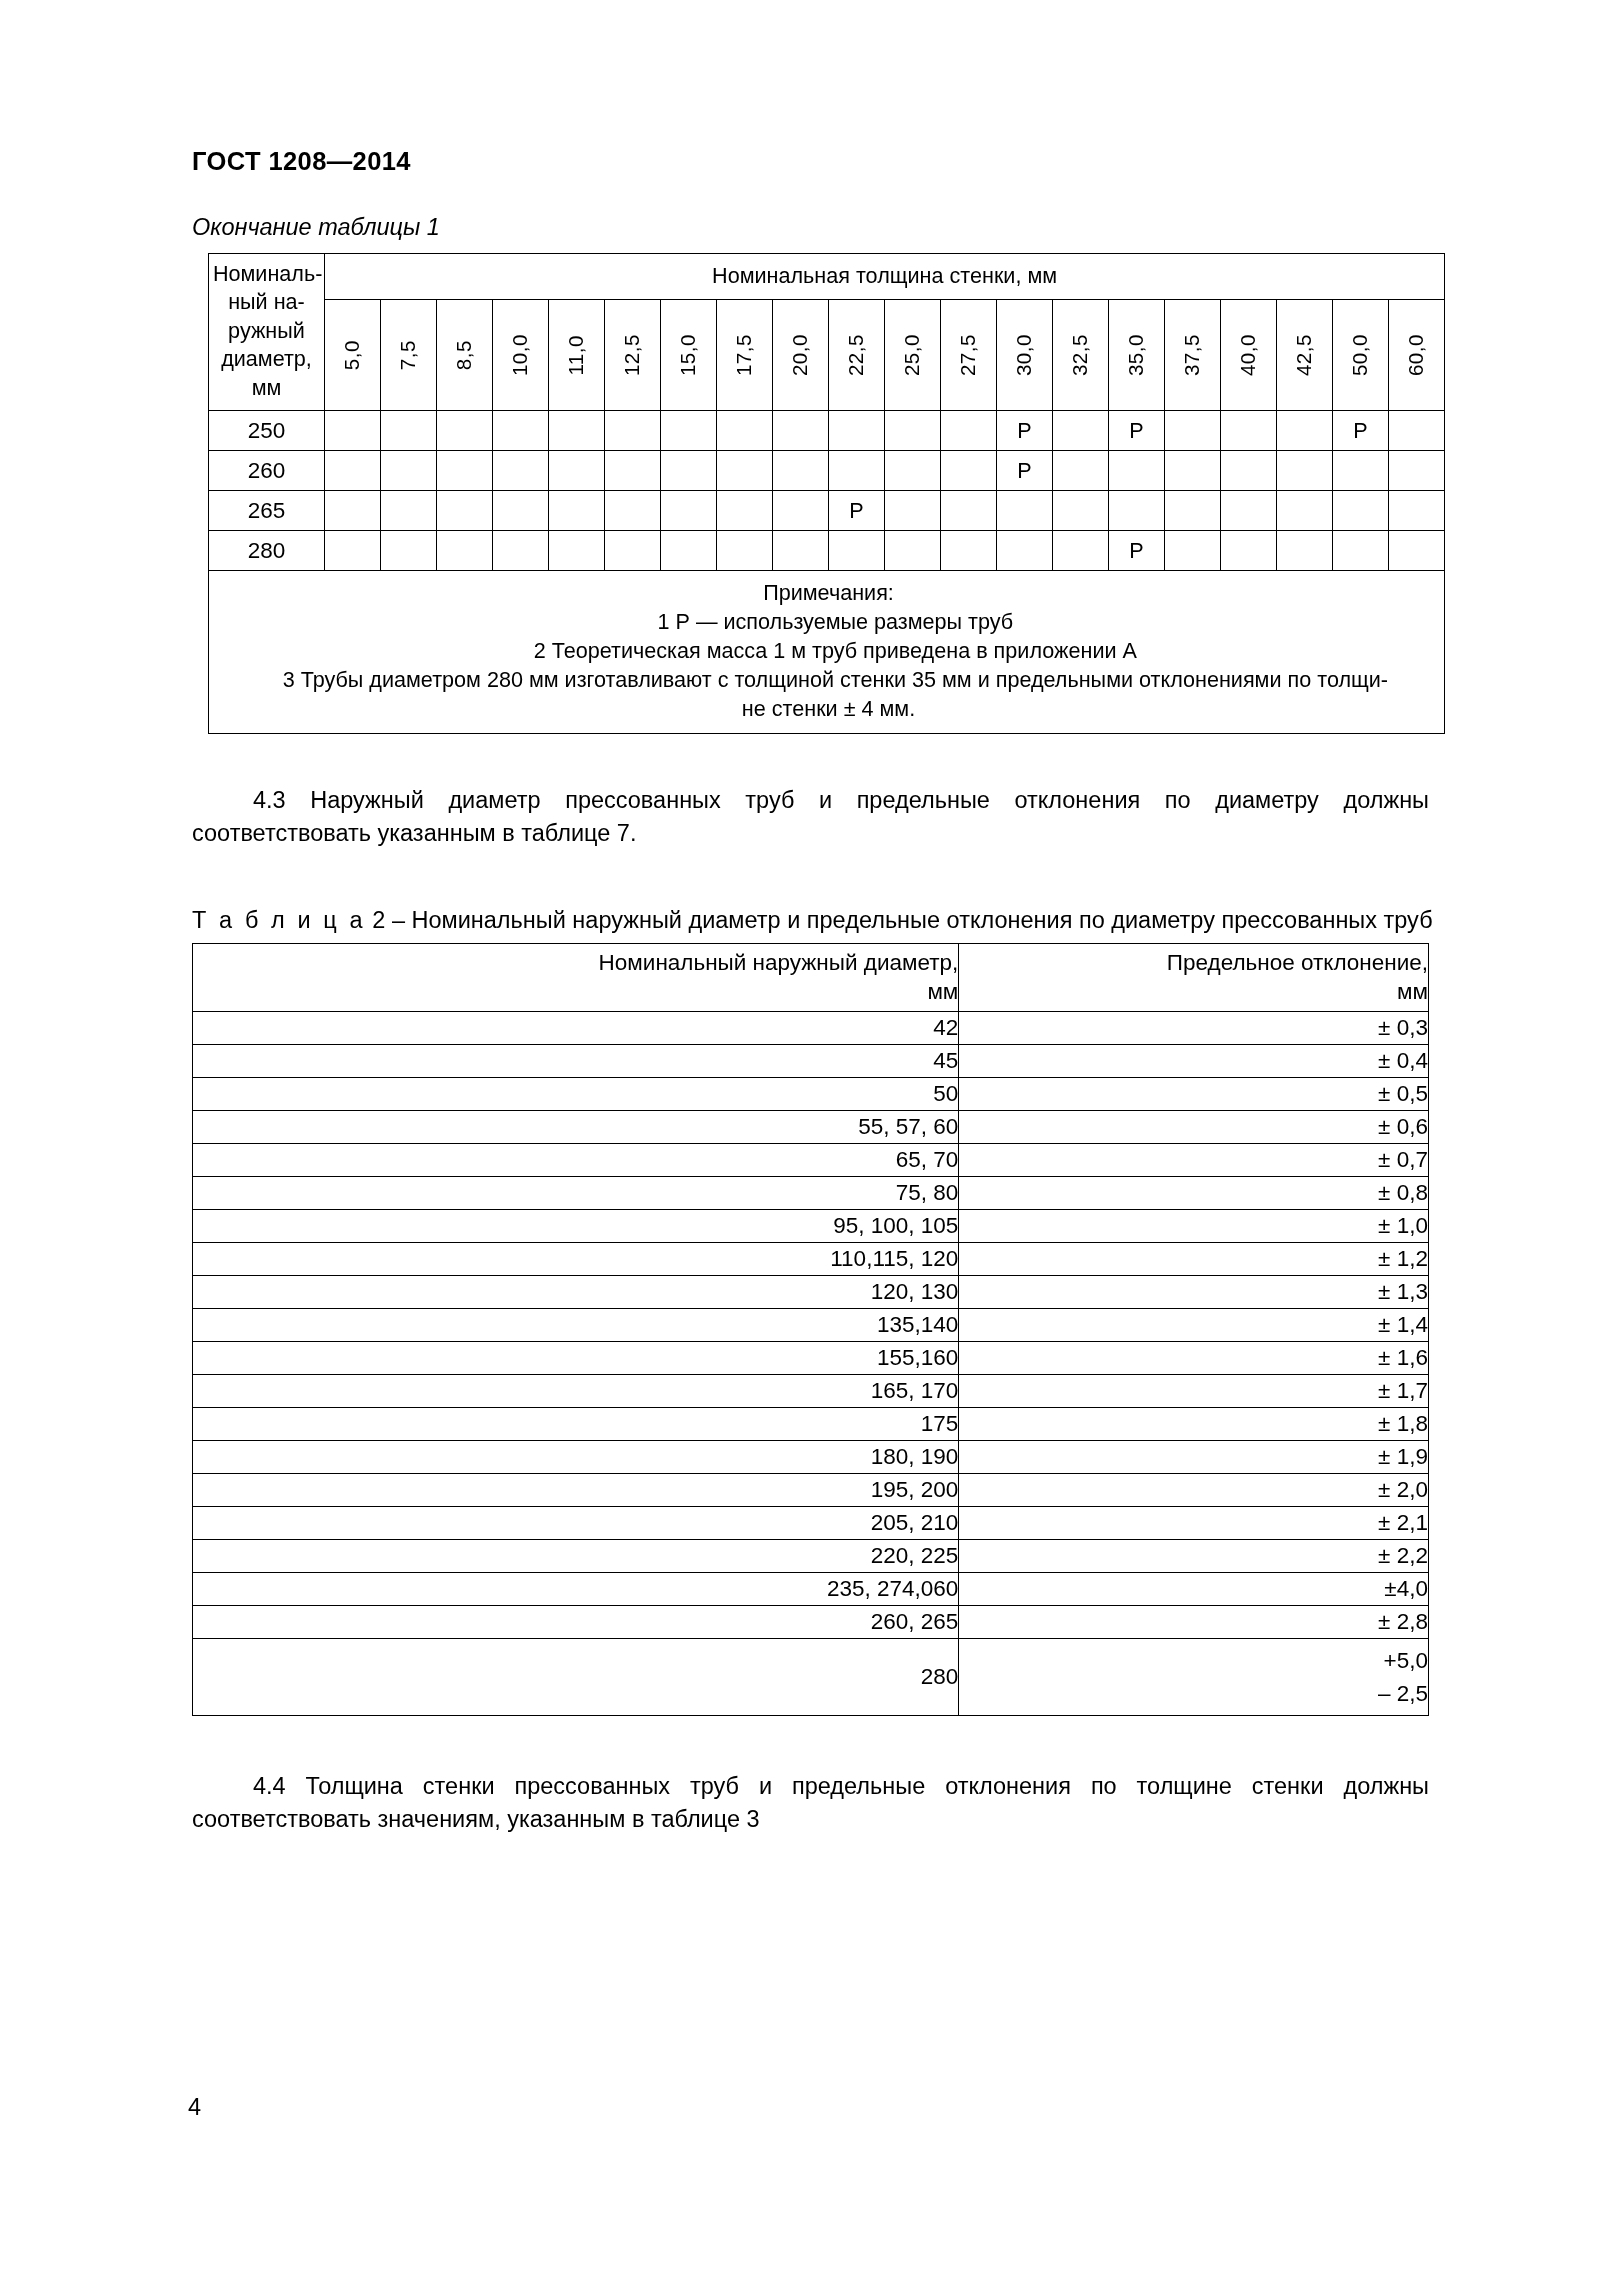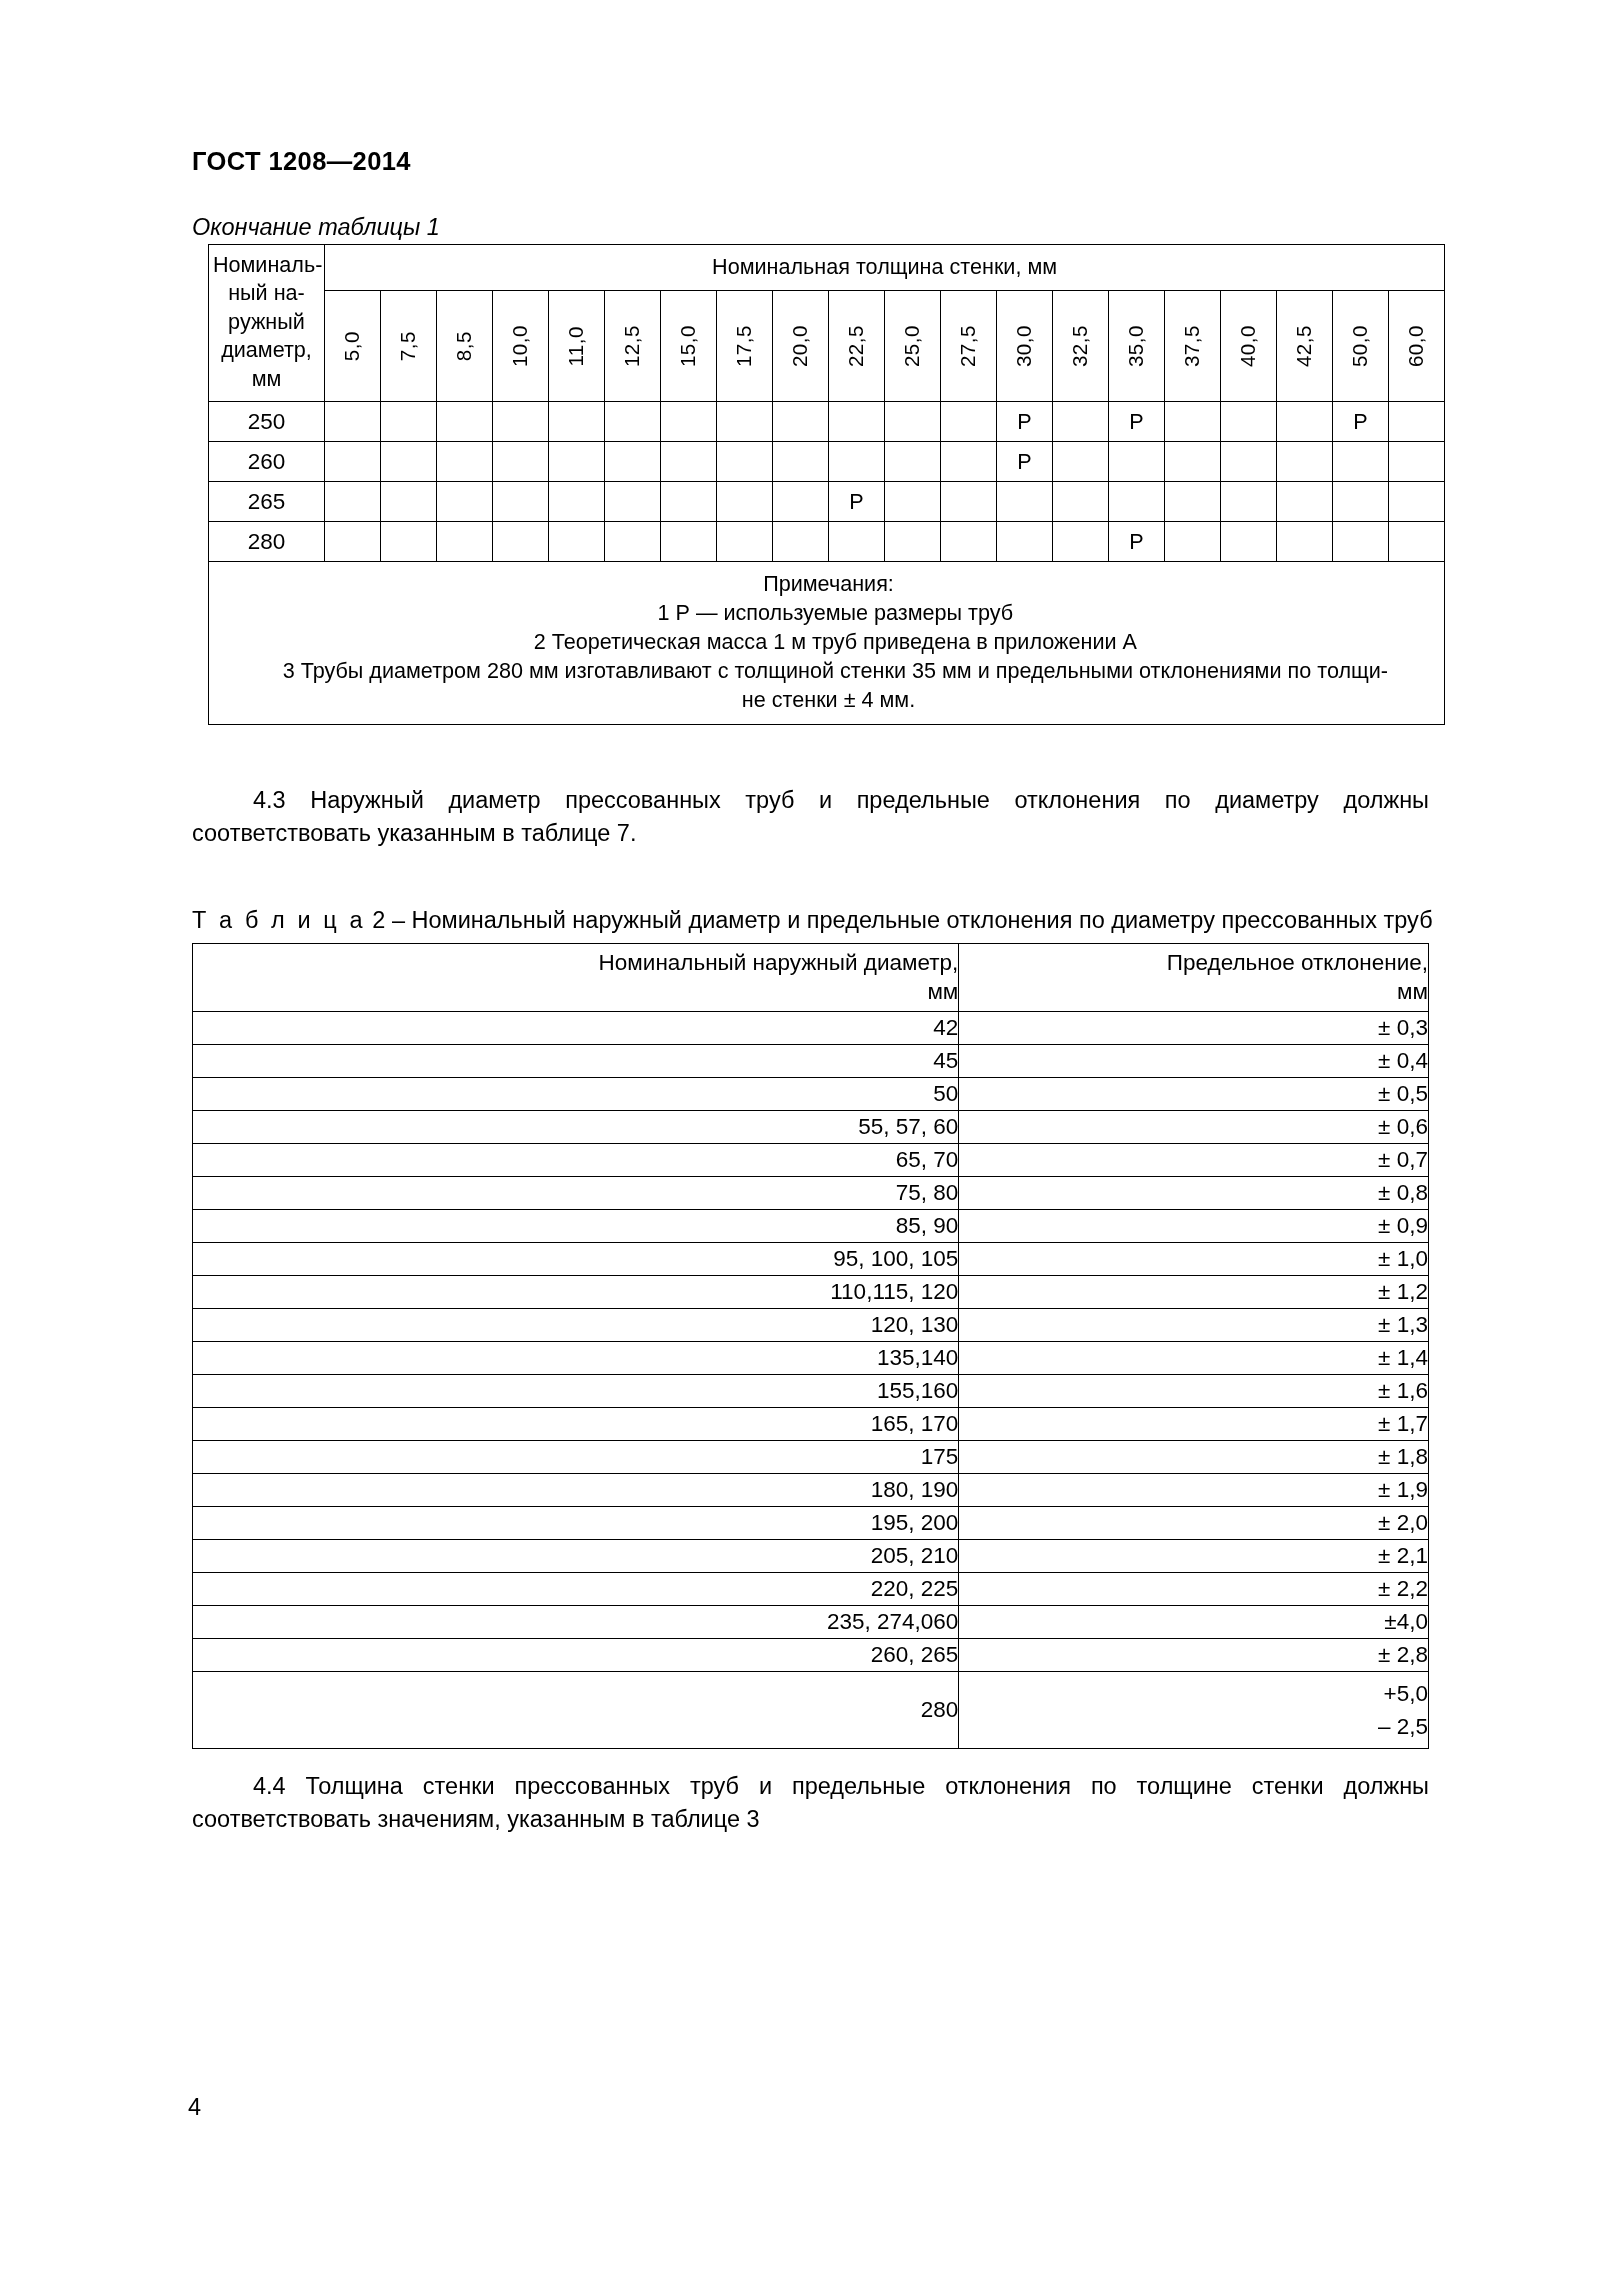--- a/index.html
+++ b/index.html
@@ -40,21 +40,21 @@
     left: 192px;
     top: 214px;
     font-size: 23.5px;
     font-style: italic;
   }
 
   
   .tbl1-wrap {
     position: absolute;
     left: 192px;
-    top: 244px;
+    top: 253px;
     width: 1086px;
     padding-left: 16px;
   }
   table.grid {
     border-collapse: collapse;
     table-layout: fixed;
     width: 100%;
   }
   table.grid td, table.grid th {
     border: 1.6px solid #000;
@@ -434,24 +434,20 @@
           </tr>
           <tr>
             <td>65, 70</td>
             <td>± 0,7</td>
           </tr>
           <tr>
             <td>75, 80</td>
             <td>± 0,8</td>
           </tr>
           <tr>
-            <td>85, 90</td>
-            <td>± 0,9</td>
-          </tr>
-          <tr>
             <td>95, 100, 105</td>
             <td>± 1,0</td>
           </tr>
           <tr>
             <td>110,115, 120</td>
             <td>± 1,2</td>
           </tr>
           <tr>
             <td>120, 130</td>
             <td>± 1,3</td>

